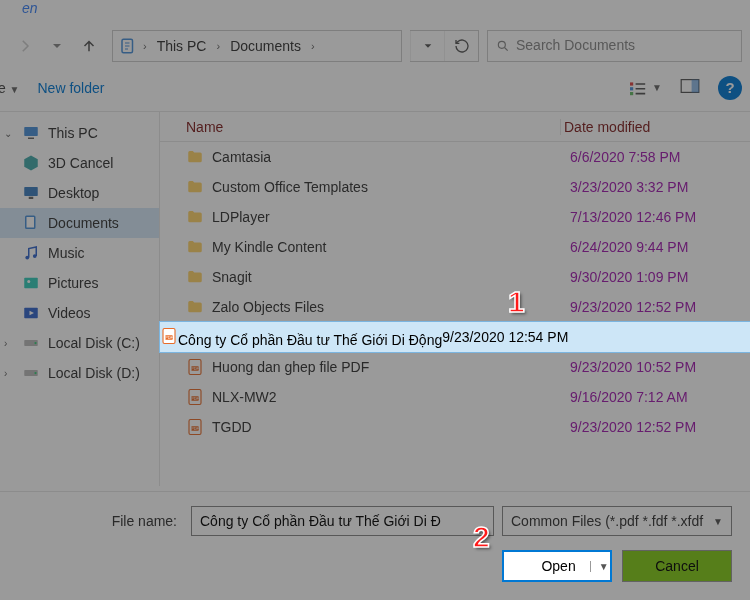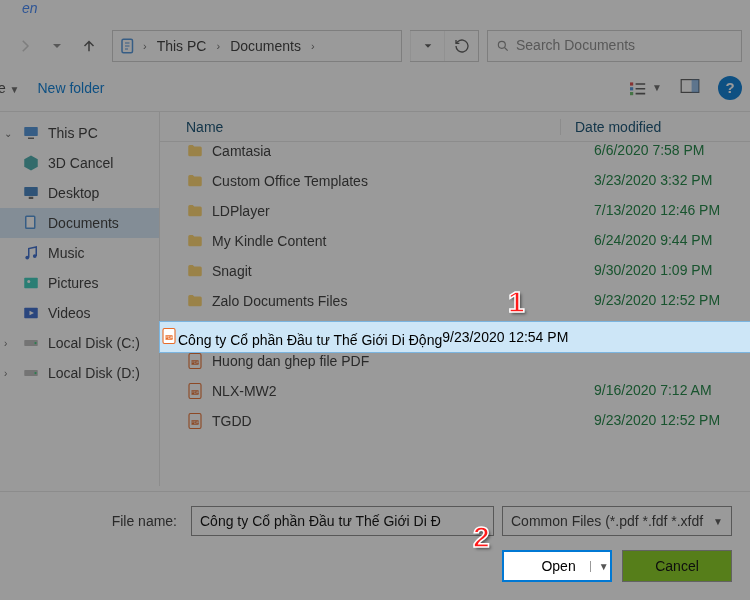--- a/index.html
+++ b/index.html
@@ -26,27 +26,27 @@
 
   
   .body-split { display: flex; height: 374px; }
   .sidebar { width: 160px; border-right: 1px solid #e5e5e5; padding-top: 6px; overflow: hidden; }
   .side-item { display: flex; align-items: center; gap: 8px; padding: 6px 6px 6px 4px; font-size: 14px; color: #333; white-space: nowrap; }
   .side-item.active { background: #d5e8f7; }
   .side-icon { width: 18px; height: 18px; flex: none; }
   .side-caret { width: 10px; color: #666; font-size: 10px; }
 
   .file-pane { flex: 1; overflow: hidden; position: relative; }
-  .cols { display: flex; border-bottom: 1px solid #e5e5e5; height: 30px; align-items: center; font-size: 14px; color: #0c4a6e; }
+  .cols { display: flex; border-bottom: 1px solid #e5e5e5; height: 30px; align-items: center; font-size: 14px; color: #7f1d1d; }
   .col-name { width: 400px; padding-left: 26px; }
-  .col-date { flex: 1; border-left: 1px solid #e5e5e5; padding-left: 14px; }
+  .col-date { flex: 1; border-left: 1px solid #e5e5e5; padding-left: 3px; }
   .rows { font-size: 14px; color: #333; }
-  .row { display: flex; align-items: flex-start; height: 30px; gap: 24px; }
+  .row { display: flex; align-items: center; height: 30px; }
   .row .cell-name { width: 400px; display: flex; align-items: center; gap: 8px; padding-left: 26px; }
-  .row .cell-date { flex: 1; padding-left: 10px; color: #15803d; }
+  .row .cell-date { flex: 1; padding-left: 10px; color: #a21caf; }
   .row.selected { background: #cde6f7; outline: 1px solid #7bb5e0; position: relative; z-index: 1; }
   .f-ico { width: 18px; height: 18px; flex: none; }
 
   
   .bottom { position: absolute; left: 0; right: 0; bottom: 0; border-top: 1px solid #e5e5e5; padding: 14px 18px 18px 18px; }
   .fn-row { display: flex; align-items: center; gap: 8px; font-size: 14px; color: #333; }
   .fn-label { width: 165px; text-align: right; padding-right: 6px; }
   .fn-input { flex: 1; height: 30px; border: 1px solid #888; padding: 12px 8px; font-size: 14px; }
   .filter-sel { width: 230px; height: 30px; border: 1px solid #888; display: flex; align-items: center; justify-content: space-between; padding: 0 8px; font-size: 14px; background: #fff; }
   .btn-row { display: flex; justify-content: flex-end; gap: 10px; margin-top: 14px; }
@@ -268,21 +268,21 @@
               </svg>
               <span>Snagit</span>
             </div>
             <div class="cell-date">9/30/2020 1:09 PM</div>
           </div>
           <div class="row">
             <div class="cell-name">
               <svg class="f-ico" viewBox="0 0 24 24">
                 <path d="M3 6a2 2 0 0 1 2-2h4l2 2h8a2 2 0 0 1 2 2v9a2 2 0 0 1-2 2H5a2 2 0 0 1-2-2z" fill="#ffd36b"></path>
               </svg>
-              <span>Zalo Documents Files</span>
+              <span>Zalo Objects Files</span>
             </div>
             <div class="cell-date">9/23/2020 12:52 PM</div>
           </div>
           <div class="row selected undim">
             <div class="cell-name">
               <svg class="f-ico" viewBox="0 0 24 24">
                 <rect x="4" y="2" width="16" height="20" rx="2" fill="#fff" stroke="#e86c2a" stroke-width="1.5"></rect>
                 <rect x="7" y="11" width="10" height="6" rx="1" fill="#e86c2a"></rect>
                 <text x="12" y="15.5" font-size="5" fill="#fff" text-anchor="middle" font-family="Arial">PDF</text>
               </svg>
@@ -292,20 +292,21 @@
           </div>
           <div class="row">
             <div class="cell-name">
               <svg class="f-ico" viewBox="0 0 24 24">
                 <rect x="4" y="2" width="16" height="20" rx="2" fill="#fff" stroke="#e86c2a" stroke-width="1.5"></rect>
                 <rect x="7" y="11" width="10" height="6" rx="1" fill="#e86c2a"></rect>
                 <text x="12" y="15.5" font-size="5" fill="#fff" text-anchor="middle" font-family="Arial">PDF</text>
               </svg>
               <span>Huong dan ghep file PDF</span>
             </div>
+            <div class="cell-date">9/23/2020 10:52 PM</div>
           </div>
           <div class="row">
             <div class="cell-name">
               <svg class="f-ico" viewBox="0 0 24 24">
                 <rect x="4" y="2" width="16" height="20" rx="2" fill="#fff" stroke="#e86c2a" stroke-width="1.5"></rect>
                 <rect x="7" y="11" width="10" height="6" rx="1" fill="#e86c2a"></rect>
                 <text x="12" y="15.5" font-size="5" fill="#fff" text-anchor="middle" font-family="Arial">PDF</text>
               </svg>
               <span>NLX-MW2</span>
             </div>

